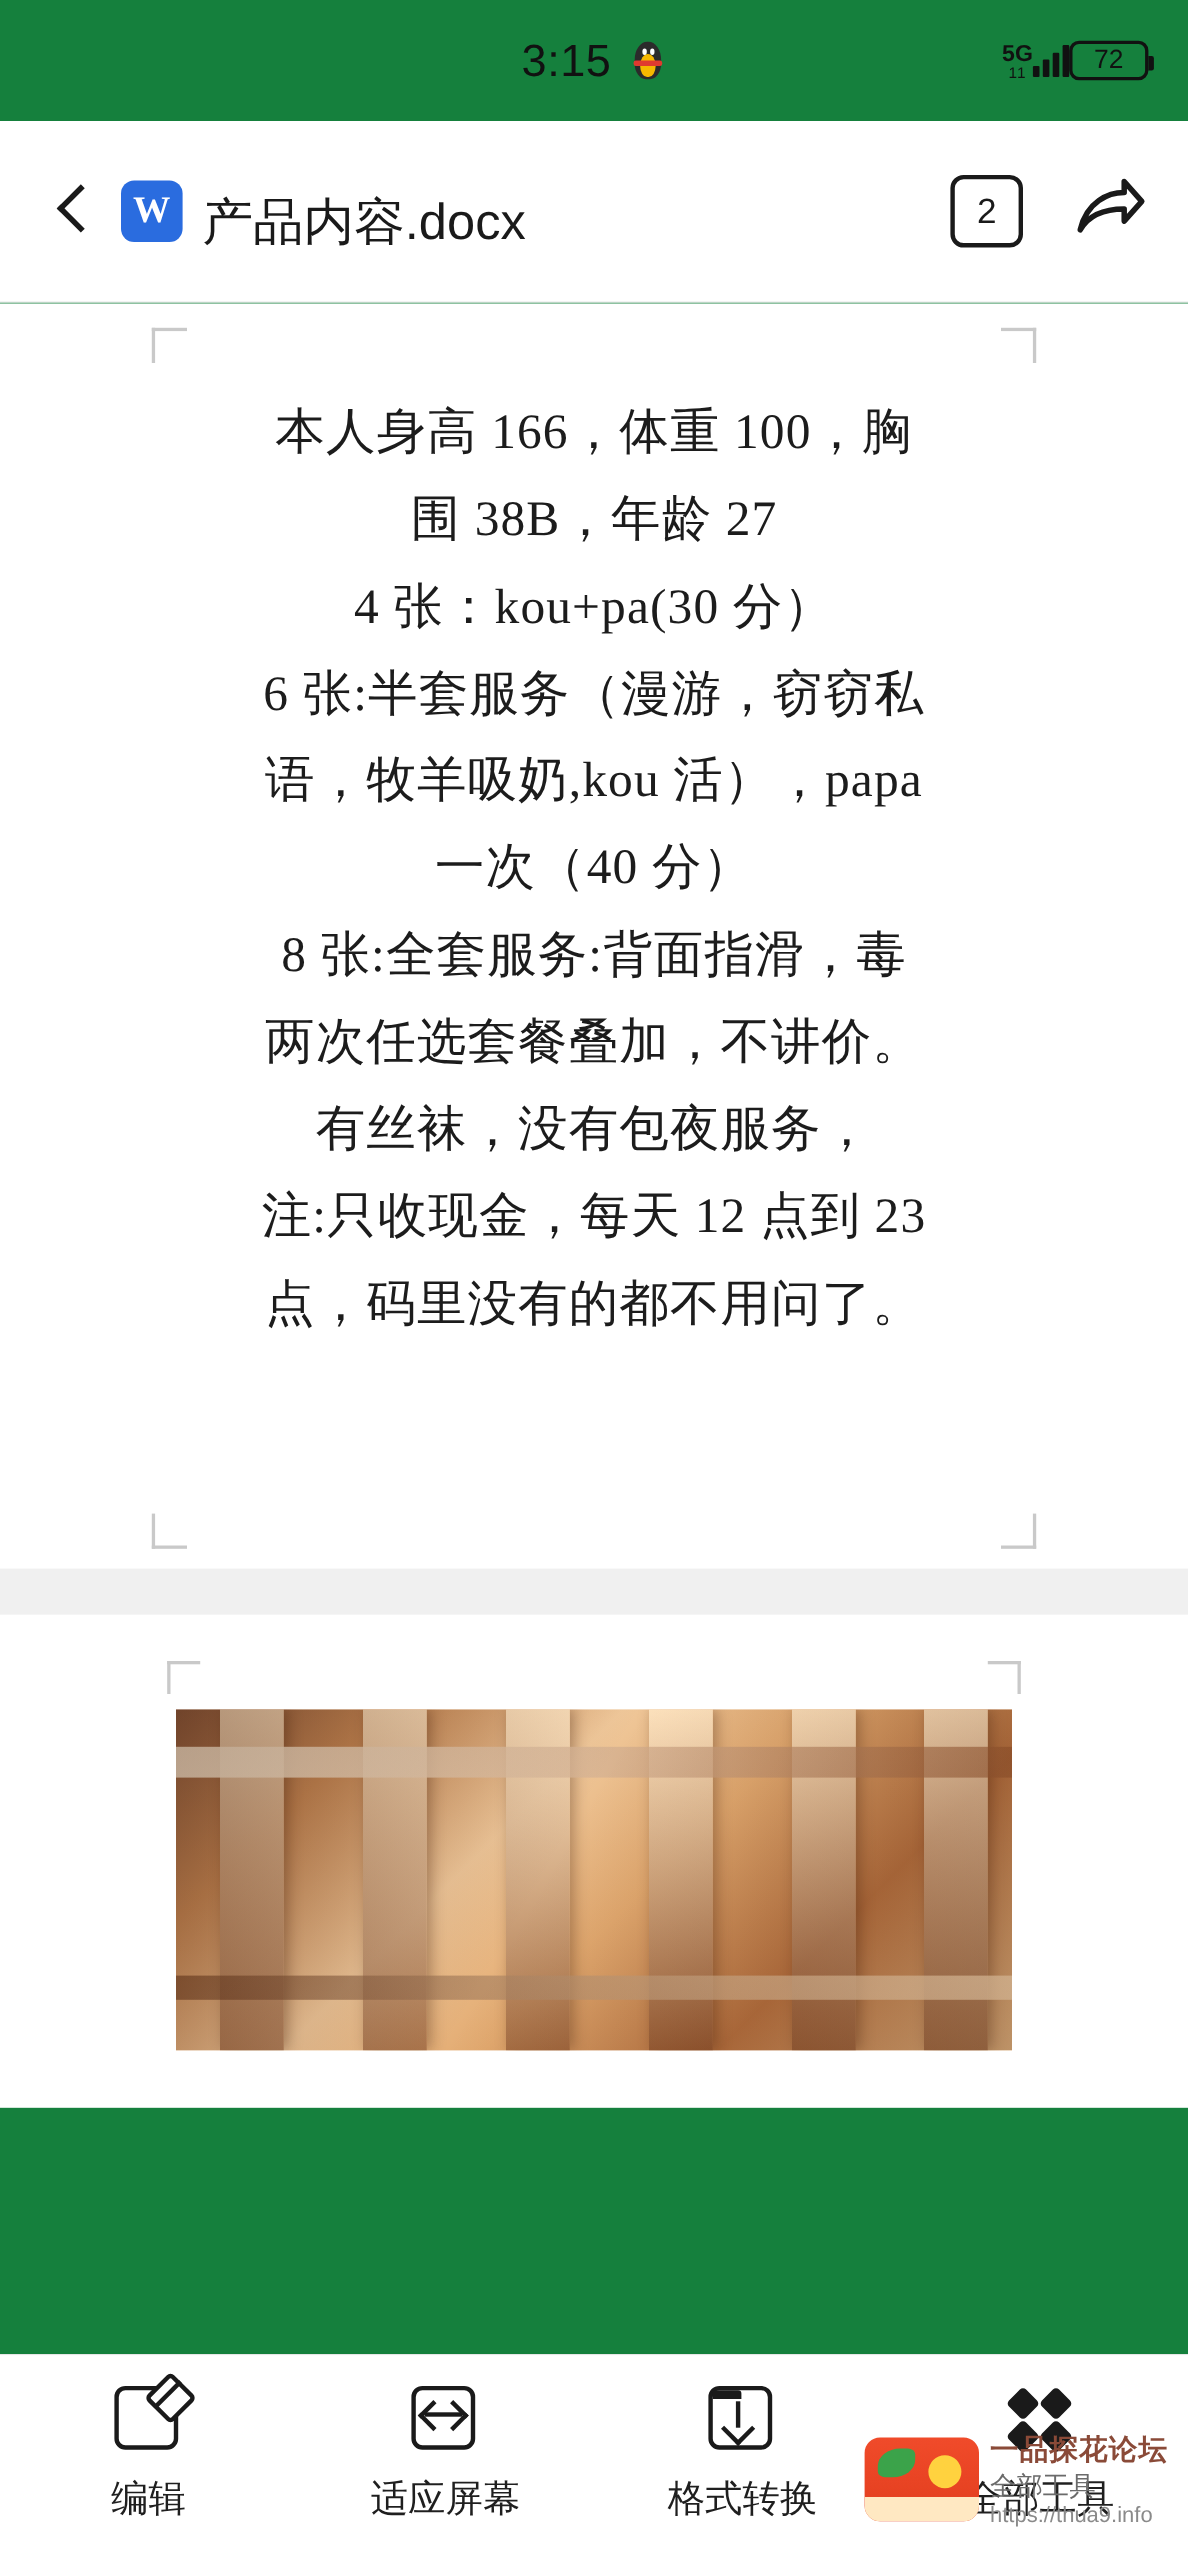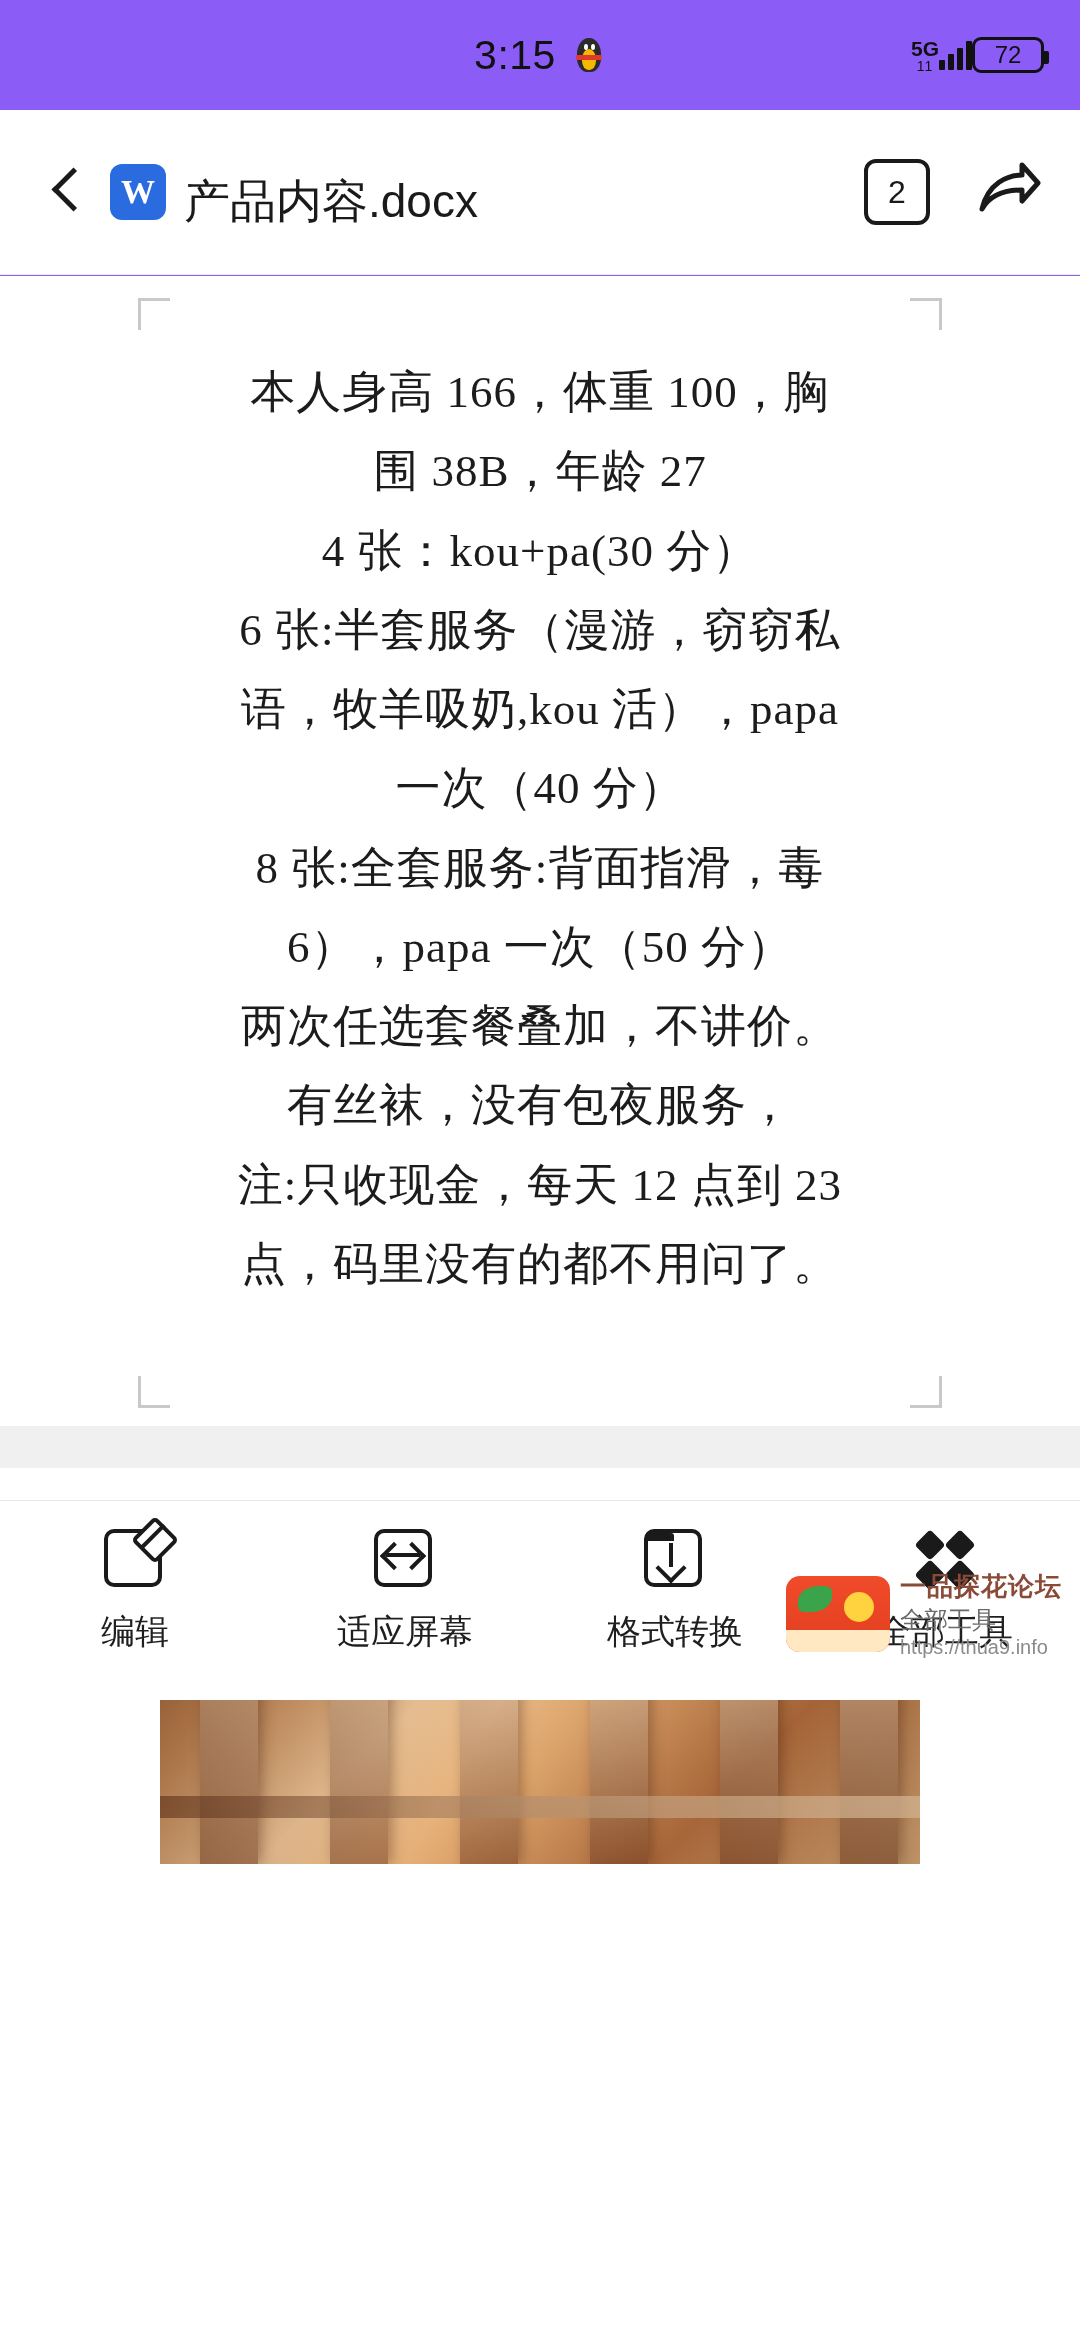--- a/index.html
+++ b/index.html
@@ -2,21 +2,21 @@
 <html><head>
 <meta charset="utf-8">
 <style>
   * { margin:0; padding:0; box-sizing:border-box; }
   html, body {
     width:1080px; height:2340px;
     background:#ffffff;
     font-family:"Liberation Sans", sans-serif;
     overflow:hidden;
   }
-  #screen { position:relative; width:1080px; height:1700px; background:#8b5cf6; }
+  #screen { position:relative; width:1080px; height:2340px; background:#15803d; }
 
   
   .statusbar {
     position:absolute; top:0; left:0; width:1080px; height:110px;
     display:flex; align-items:center; justify-content:center;
     color:#111;
   }
   .status-center { display:flex; align-items:center; gap:16px; }
   .status-time { font-size:41px; font-weight:500; letter-spacing:0.5px; }
   .penguin-icon { width:34px; height:40px; position:relative; display:inline-block; }
@@ -290,21 +290,20 @@
       <span class="crop-mark crop-bl"></span>
       <span class="crop-mark crop-br"></span>
       <div class="doc-body">
         <p class="ctr">本人身高 166，体重 100，胸</p>
         <p class="ctr">围 38B，年龄 27</p>
         <p class="ctr">4 张：kou+pa(30 分）</p>
         <p class="ctr">6 张:半套服务（漫游，窃窃私</p>
         <p class="ctr">语，牧羊吸奶,kou 活），papa</p>
         <p class="ctr">一次（40 分）</p>
         <p class="ctr">8 张:全套服务:背面指滑，毒</p>
-        <p class="ctr">6），papa 一次（50 分）</p>
         <p class="ctr">两次任选套餐叠加，不讲价。</p>
         <p class="ctr">有丝袜，没有包夜服务，</p>
         <p class="ctr">注:只收现金，每天 12 点到 23</p>
         <p class="ctr">点，码里没有的都不用问了。</p>
       </div>
     </div>
 
     <div class="gap-band"></div>
 
     <div class="page2">

